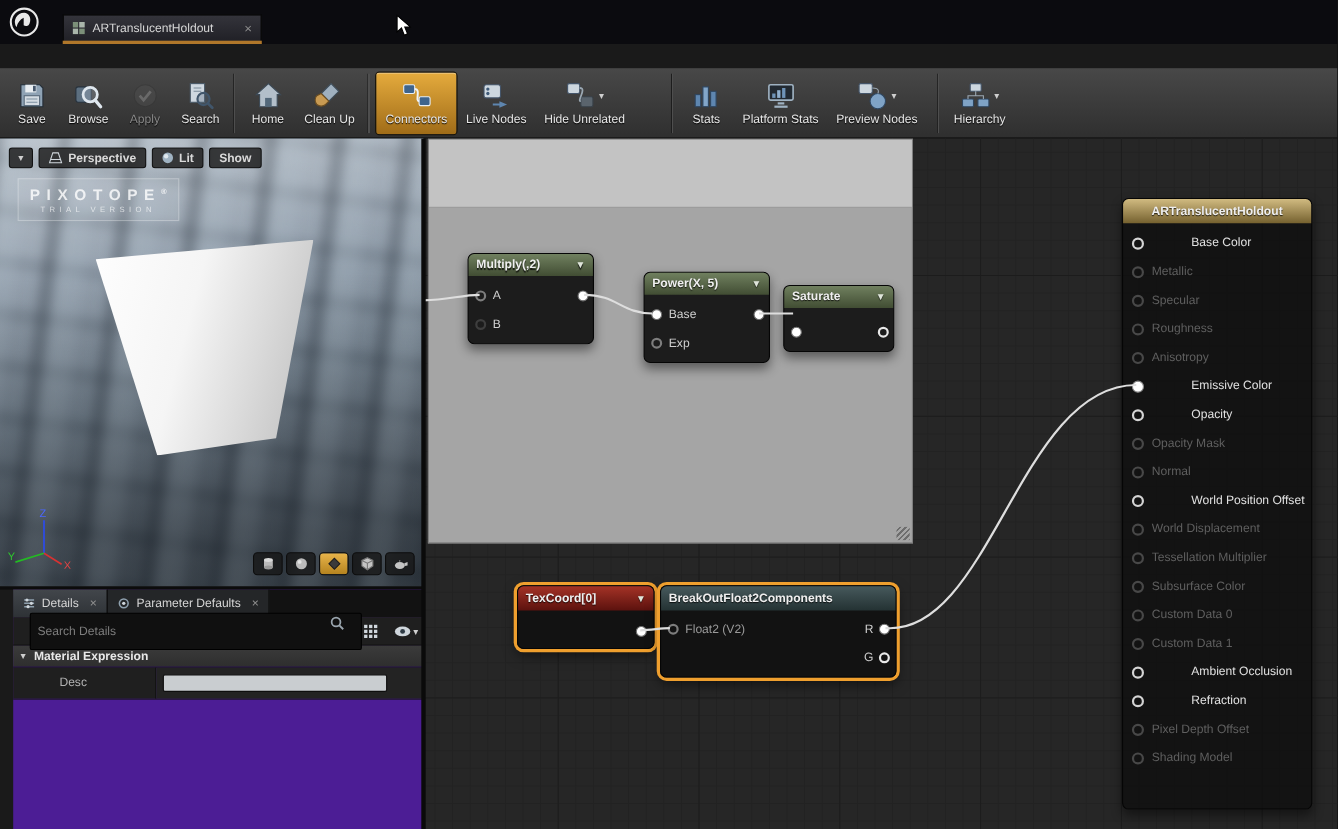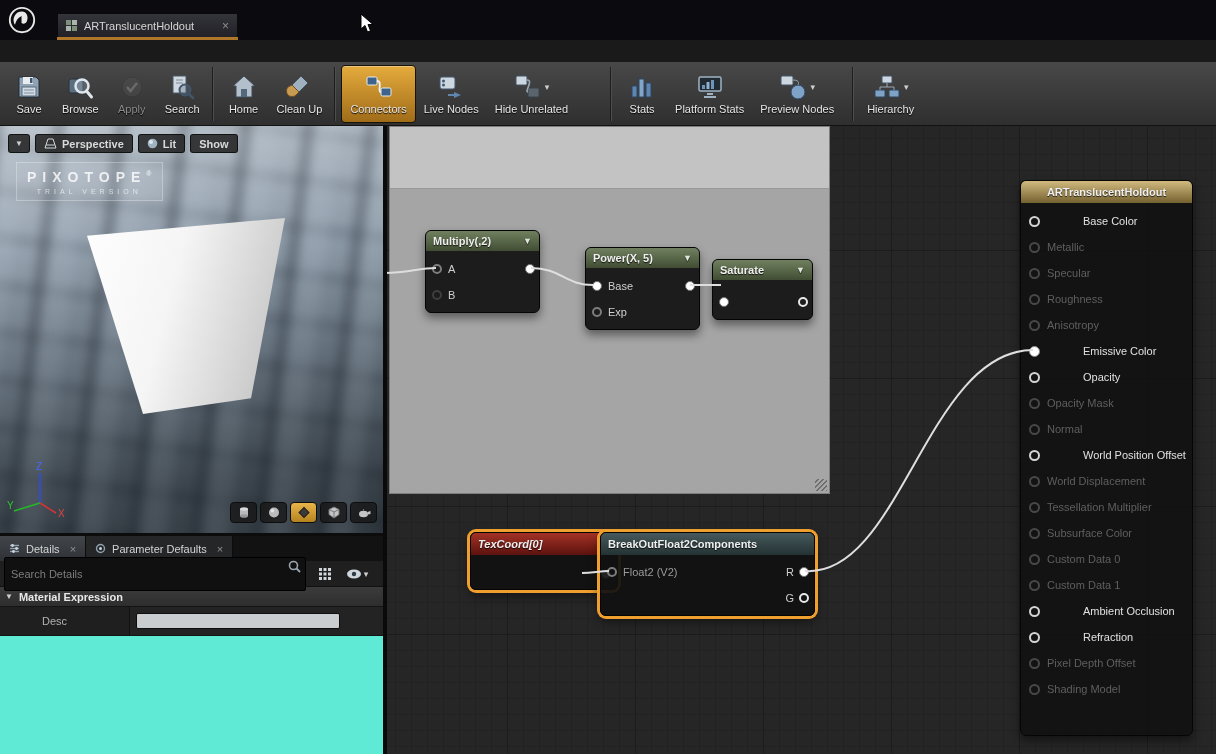--- a/index.html
+++ b/index.html
@@ -70,32 +70,32 @@
   .vp-shapes { position:absolute; right:8px; bottom:10px; display:flex; gap:3px; }
   .shape-btn { width:27px; height:21px; background:rgba(22,22,22,.8); border:1px solid #0d0d0d;
                border-radius:4px; display:flex; align-items:center; justify-content:center; cursor:pointer; }
   .shape-btn.active { background:linear-gradient(#e8b44a,#b5831f); }
 
   
   .h-split { position:absolute; left:0; top:407px; width:385px; height:3px; background:#0c0c0c; }
   .v-split { position:absolute; left:383px; top:0; width:4px; height:628px; background:#0a0a0a; z-index:6; }
 
   
-  .details { position:absolute; left:0; top:410px; width:385px; height:218px; background:#5eead4; }
+  .details { position:absolute; left:12px; top:410px; width:385px; height:218px; background:#4c1d95; }
   .dt-tabs { display:flex; height:25px; background:#121212; }
   .dt-tab { display:flex; align-items:center; gap:6px; padding:0 9px; font-size:11px; color:#d4d4d4;
             border-right:1px solid #0c0c0c; cursor:pointer; background:#242628; }
   .dt-tab.active { background:linear-gradient(#42464b,#2e3236); }
   .dt-tab .close { color:#909090; font-size:11px; margin-left:4px; }
   .dt-toolbar { height:26px; background:#1f1f1f; display:flex; align-items:center; gap:6px; padding:0 4px;
                 border-bottom:1px solid #101010; }
   .search-wrap { position:relative; width:302px; }
   .search-input { width:100%; height:34px; background:#101010; border:1px solid #000; border-radius:2px;
                   color:#c8c8c8; font-size:11px; padding:0 22px 0 6px; outline:none;
-                  font-family:"Liberation Sans", sans-serif; }
+                  font-family:"Liberation Sans", sans-serif;margin-left:11px; }
   .search-input::placeholder { color:#7d7d7d; }
   .search-mag { position:absolute; right:5px; top:3px; }
   .dt-iconbtn { width:26px; height:22px; display:flex; align-items:center; justify-content:center; gap:2px;
                 cursor:pointer; border-radius:3px; }
   .dt-section { height:20px; background:linear-gradient(#3b3b3b,#2e2e2e); display:flex; align-items:center;
                 gap:6px; padding:0 5px; font-size:11px; font-weight:bold; color:#e8e8e8;
                 border-bottom:1px solid #141414; }
   .dt-section .tri { font-size:8px; color:#cfcfcf; }
   .dt-row { display:flex; height:29px; border-bottom:1px solid #141414; }
   .dt-label { width:130px; background:#1f1f1f; border-right:1px solid #121212; font-size:11px; color:#b2b2b2;
@@ -506,21 +506,21 @@
           <span class="tri">▼</span>
         </div>
         <div class="nbody" style="padding-top:9px;">
           <div class="nrow">
               <span class="pin filled"></span>
             </div>
         </div>
         <span class="pin hollow-w outpin" style="top:37px;"></span>
       </div>
 
-      <div class="gnode sel" style="left:85px; top:406px; width:148px; height:58px;font-style:italic;">
+      <div class="gnode sel" style="left:85px; top:406px; width:125px; height:58px;">
         <div class="hdr hdr-tex" style="height:22px;">
           <span>TexCoord[0]</span>
           <span class="tri">▼</span>
         </div>
         <span class="pin filled outpin" style="top:36px; right:6px;"></span>
       </div>
 
       <div class="gnode sel" style="left:215px; top:406px; width:215px; height:84px;">
         <div class="hdr hdr-break">
           <span>BreakOutFloat2Components</span>

